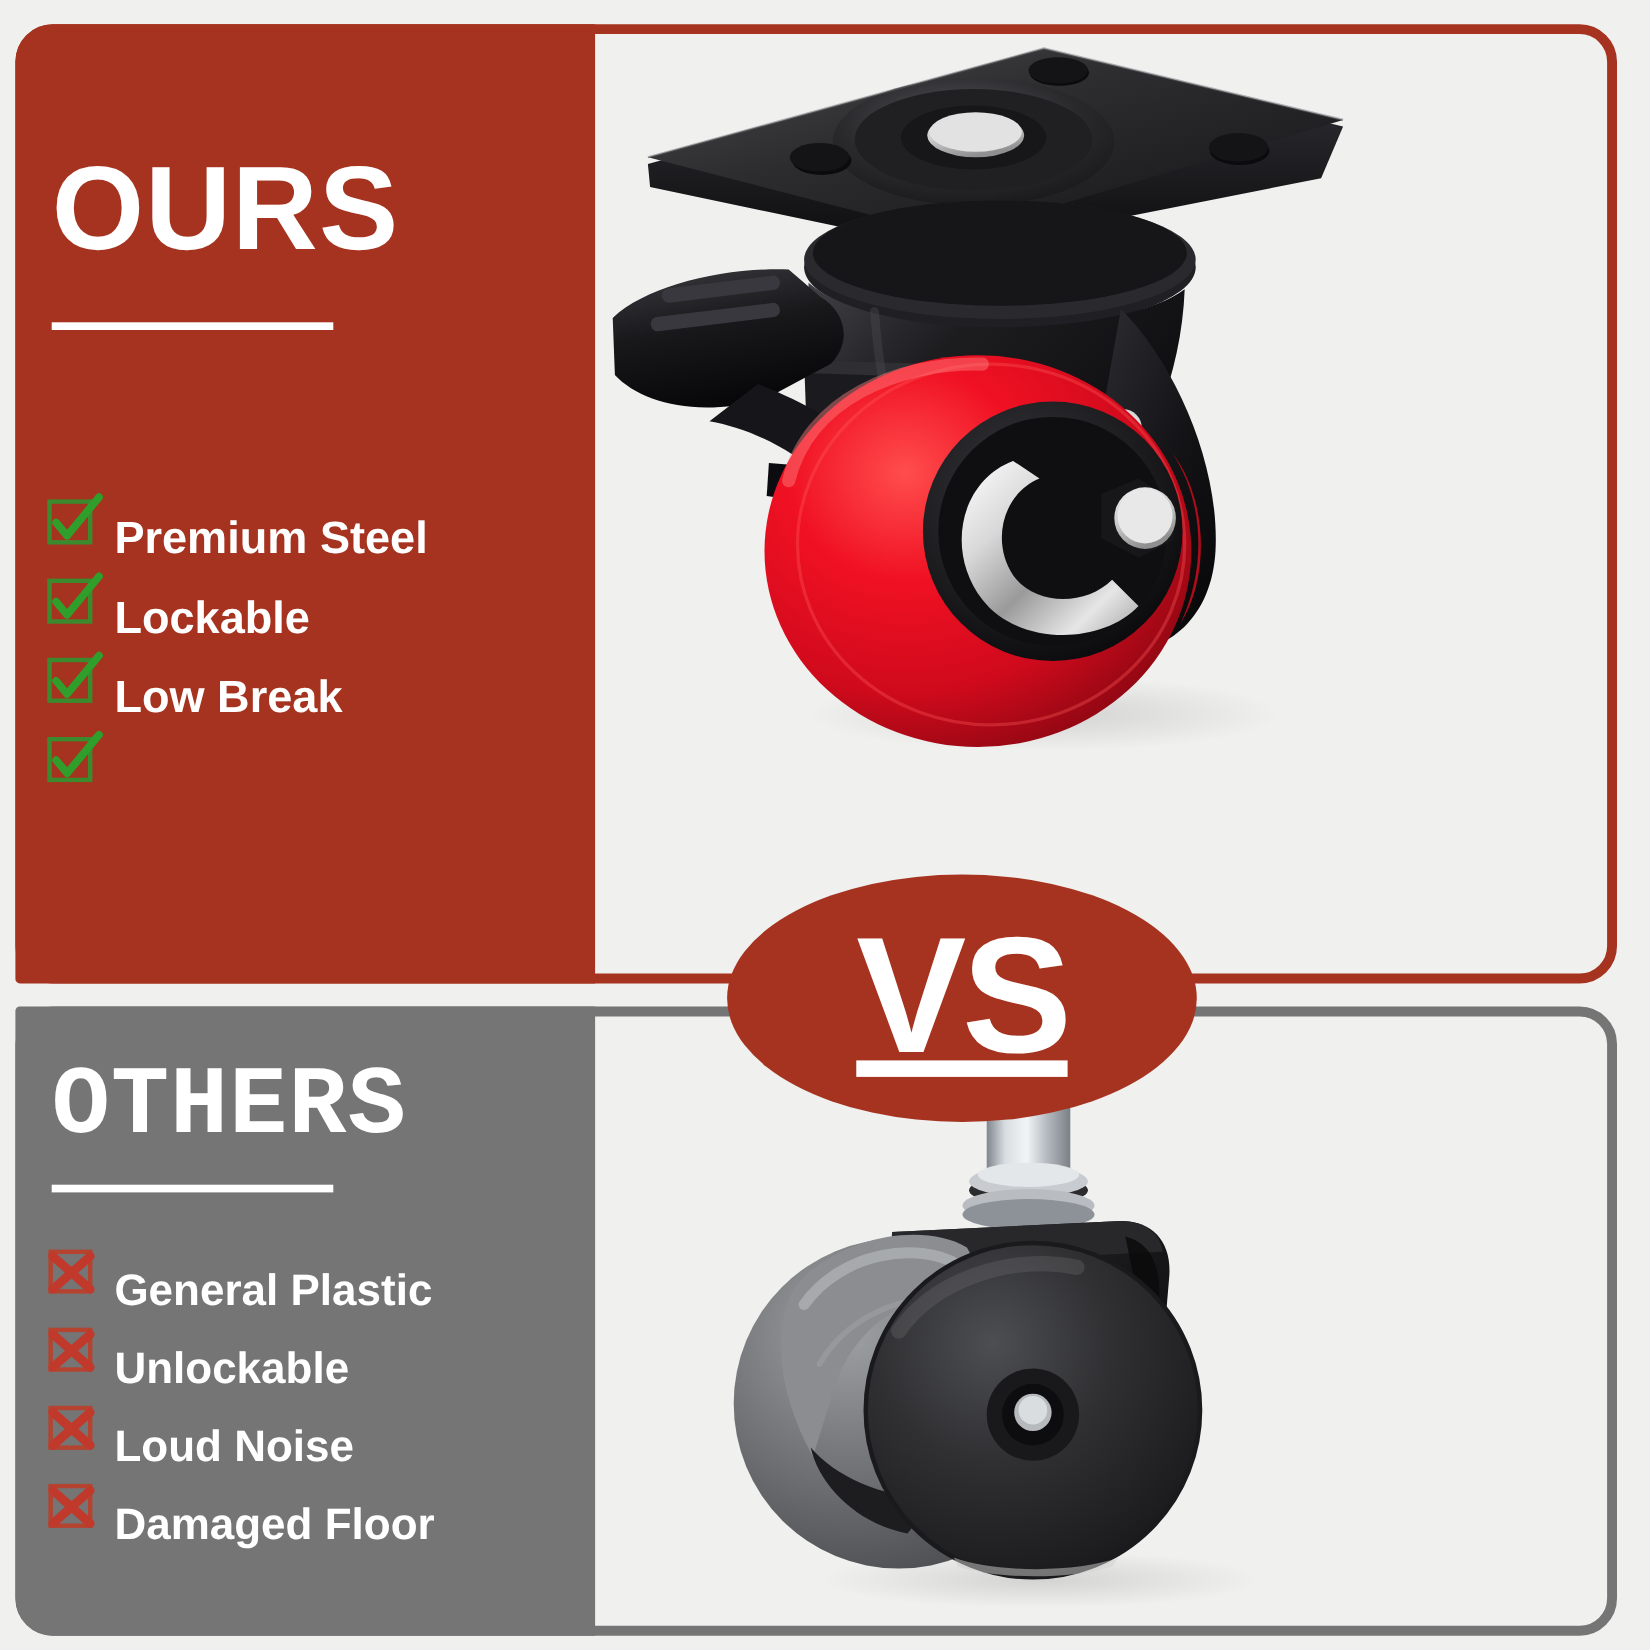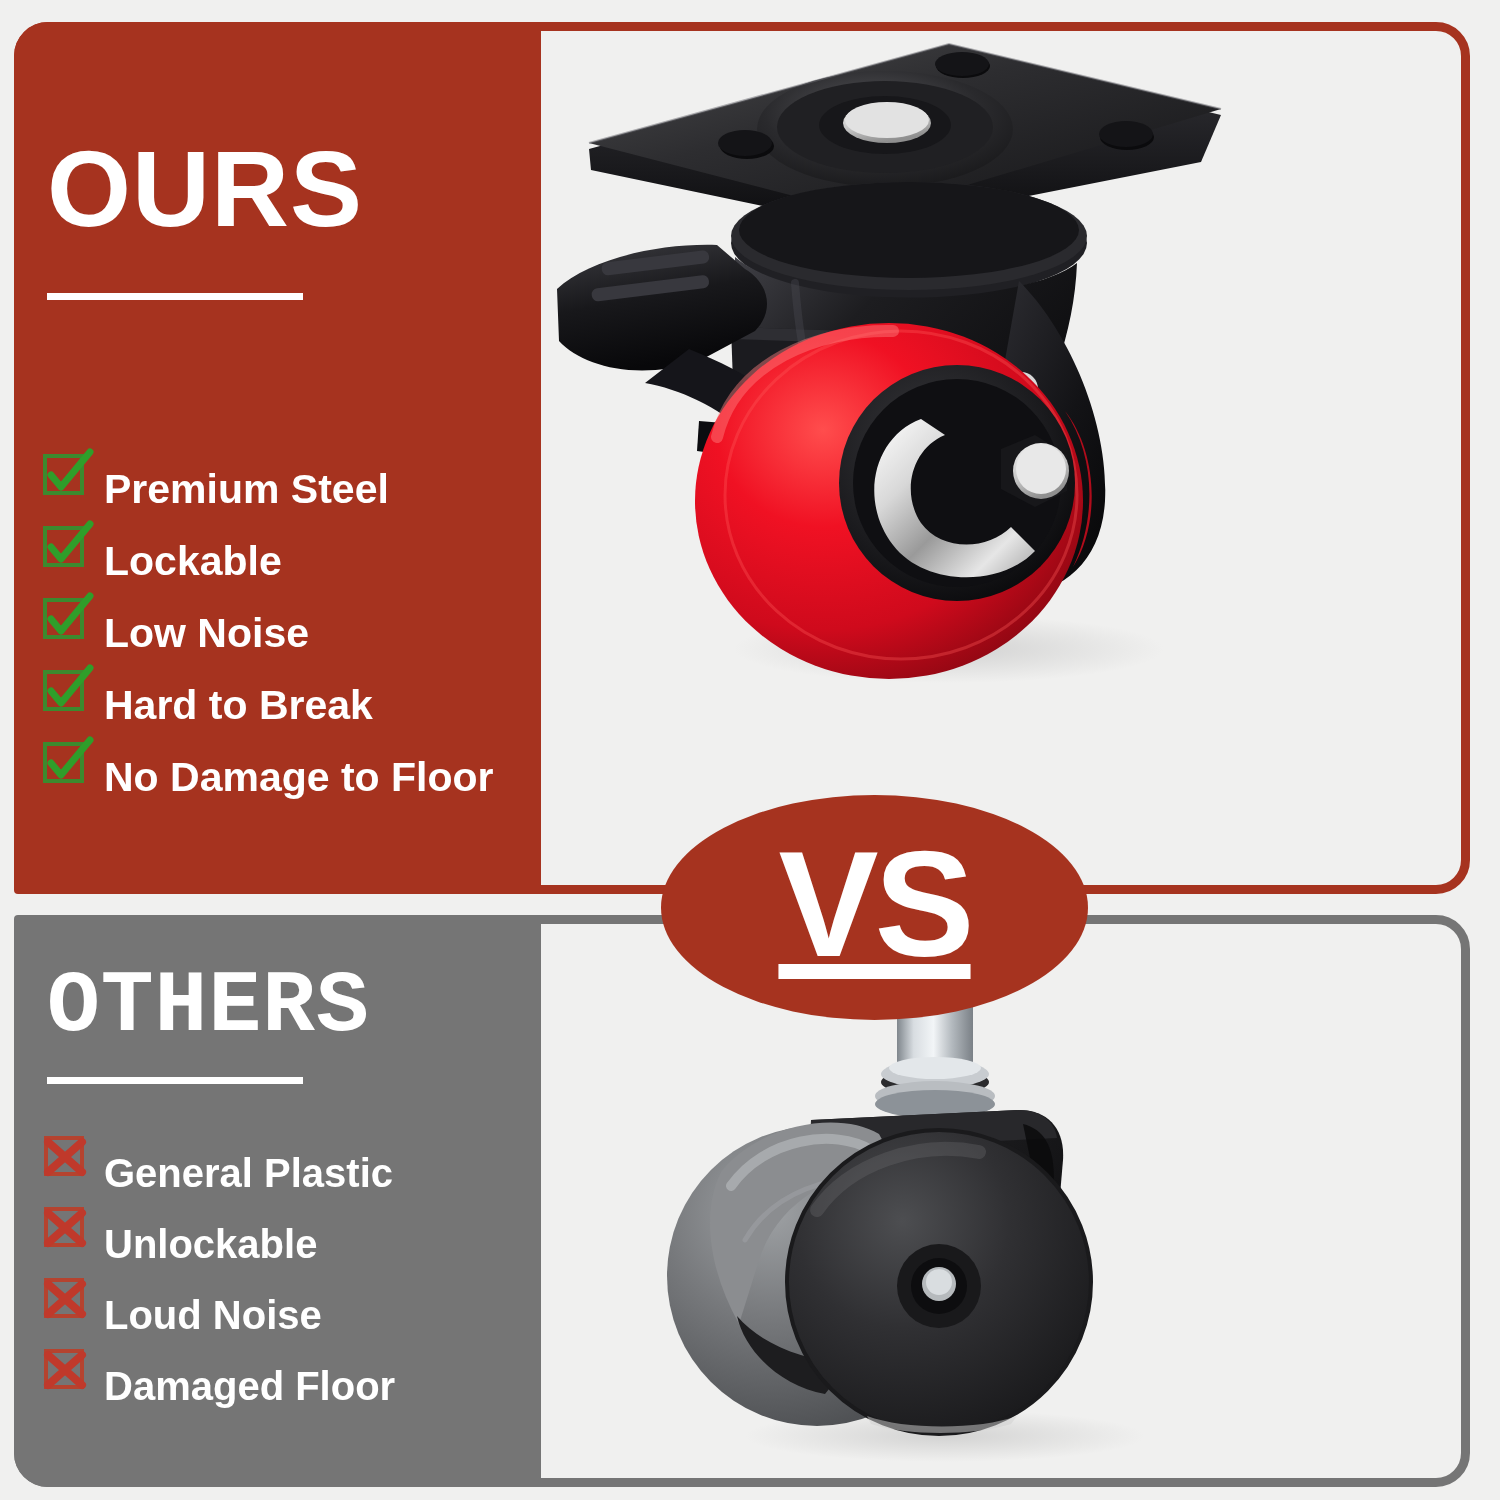--- a/index.html
+++ b/index.html
@@ -213,42 +213,32 @@
       <span class="feature-label">Lockable</span>
     </div>
 
     <div class="feature-row">
       <span class="feature-icon">
         <svg viewBox="0 0 56 56" aria-hidden="true">
           <rect x="5" y="12" width="37" height="37" fill="none" stroke="#3c8a2e" stroke-width="4"></rect>
           <path d="M11 31 L21 43 L50 8" fill="none" stroke="#2f9e2a" stroke-width="7" stroke-linecap="round" stroke-linejoin="round"></path>
         </svg>
       </span>
-      <span class="feature-label">Low Noise</span>
+      <span class="feature-label">Low Break</span>
     </div>
 
     <div class="feature-row">
       <span class="feature-icon">
         <svg viewBox="0 0 56 56" aria-hidden="true">
           <rect x="5" y="12" width="37" height="37" fill="none" stroke="#3c8a2e" stroke-width="4"></rect>
           <path d="M11 31 L21 43 L50 8" fill="none" stroke="#2f9e2a" stroke-width="7" stroke-linecap="round" stroke-linejoin="round"></path>
         </svg>
       </span>
-      <span class="feature-label">Hard to Break</span>
-    </div>
-
-    <div class="feature-row">
-      <span class="feature-icon">
-        <svg viewBox="0 0 56 56" aria-hidden="true">
-          <rect x="5" y="12" width="37" height="37" fill="none" stroke="#3c8a2e" stroke-width="4"></rect>
-          <path d="M11 31 L21 43 L50 8" fill="none" stroke="#2f9e2a" stroke-width="7" stroke-linecap="round" stroke-linejoin="round"></path>
-        </svg>
-      </span>
-      <span class="feature-label">No Damage to Floor</span>
-    </div>
+    </div>
+
   </div>
 
   <div class="product-area product-ours">
     <svg width="912" height="854" viewBox="0 0 912 854">
       <defs>
         <linearGradient id="plateTop" x1="0" y1="0" x2="1" y2="1">
           <stop offset="0%" stop-color="#4a4a4c"></stop>
           <stop offset="40%" stop-color="#2d2d30"></stop>
           <stop offset="100%" stop-color="#141416"></stop>
         </linearGradient>

